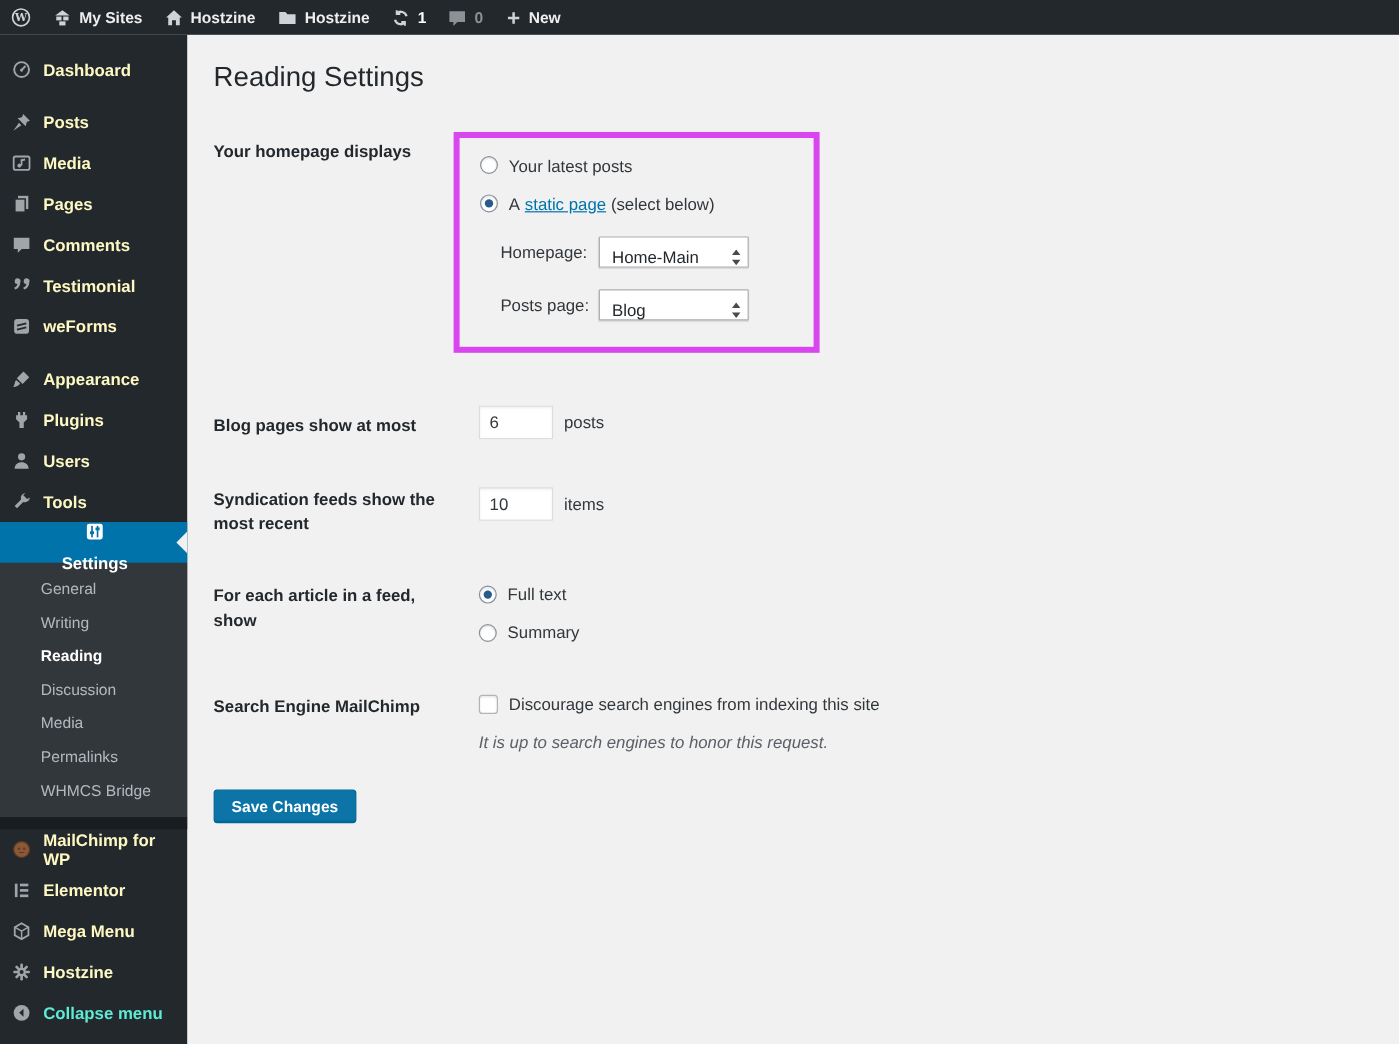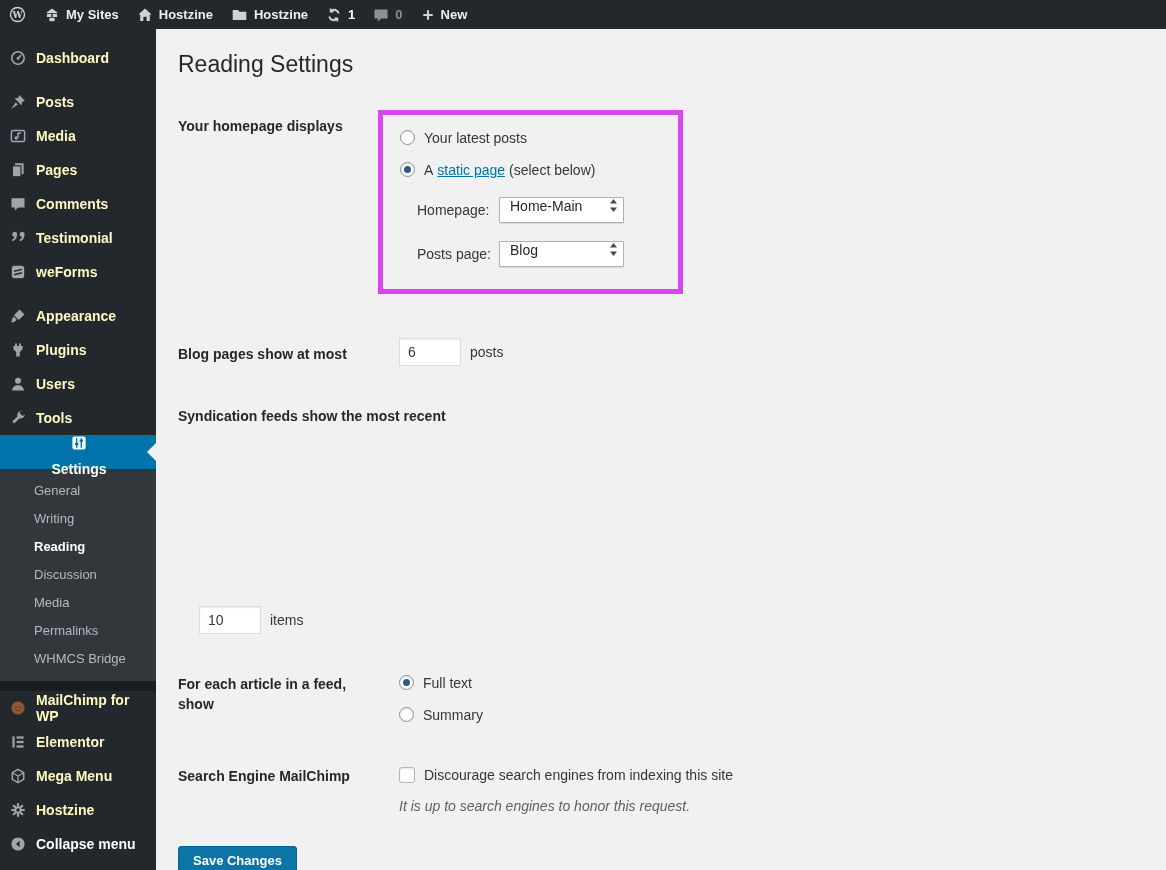--- a/index.html
+++ b/index.html
@@ -38,21 +38,21 @@
   .mi.active::after {
     content:''; position:absolute; right:0; top:50%;
     transform:translateY(-50%);
     border:9px solid transparent; border-right:9px solid #f1f1f1;
     border-left-width:0;
   }
   .submenu { background:#32373c; padding:8px 0; }
   .smi { height:28px; line-height:28px; padding-left:34px; font-size:13px; color:#b4b9be; cursor:pointer; }
   .smi.current { color:#fff; font-weight:700; }
   .menu-sep { height:10px; background:#191c21; }
-  .mi.collapse { color:#ffffff; }
+  .mi.collapse { color:#5eead4; }
   
   #main { position:absolute; left:156px; top:29px; right:0; bottom:0; padding:12px 22px; }
   h1 { font-size:23px; font-weight:400; color:#23282d; padding:9px 0 4px; line-height:1.3; }
   .frow { display:flex; }
   .fth { flex:0 0 200px; font-size:14px; font-weight:700; color:#23282d; line-height:1.45; padding-right:10px; }
   .ftd { font-size:14px; color:#32373c; }
   
   .row-homepage { margin-top:6px; }
   .row-homepage .fth { padding-top:26px; }
   .redbox {
@@ -67,31 +67,31 @@
   .radio {
     width:15px; height:15px; border-radius:50%; background:#fff;
     border:1px solid #87909a; box-shadow:inset 0 1px 2px rgba(0,0,0,.12);
     position:relative; flex:0 0 15px; cursor:pointer;
   }
   .radio.on::after { content:''; position:absolute; inset:3px; border-radius:50%; background:#275b8c; }
   a.link { color:#0073aa; text-decoration:underline; cursor:pointer; }
   .selrow { display:flex; align-items:center; margin:18px 0 0 17px; }
   .selrow .sl { width:82px; font-size:14px; color:#32373c; }
   .macsel {
-    display:inline-flex; align-items:flex-start; justify-content:space-between;
+    display:inline-flex; align-items:flex-end; justify-content:space-between;
     width:125px; height:26px; background:#fff;
     border:1px solid #b0b0b0; border-radius:1px;
     padding:0 5px 0 10px; font-size:14px; color:#23282d;
     box-shadow:0 1px 1px rgba(0,0,0,.1); cursor:pointer;
   }
   .macsel svg { display:block; }
   
   .row-blogpages { margin-top:44px; align-items:flex-start; }
   .row-blogpages .fth { padding-top:6px; }
-  .row-synd { margin-top:40px; align-items:flex-start;flex-direction:column; }
+  .row-synd { margin-top:40px; align-items:flex-start; }
   .row-feed { margin-top:40px; }
   .row-seo { margin-top:42px; }
   .ctrl { padding-left:21px; display:flex; align-items:center; gap:9px; }
   .numinput {
     width:62px; height:28px; border:1px solid #ddd; background:#fff;
     box-shadow:inset 0 1px 2px rgba(0,0,0,.07);
     padding:0 8px; font-size:14px; color:#32373c;
     font-family:"Liberation Sans", sans-serif;
   }
   .stack { padding-left:21px; }

